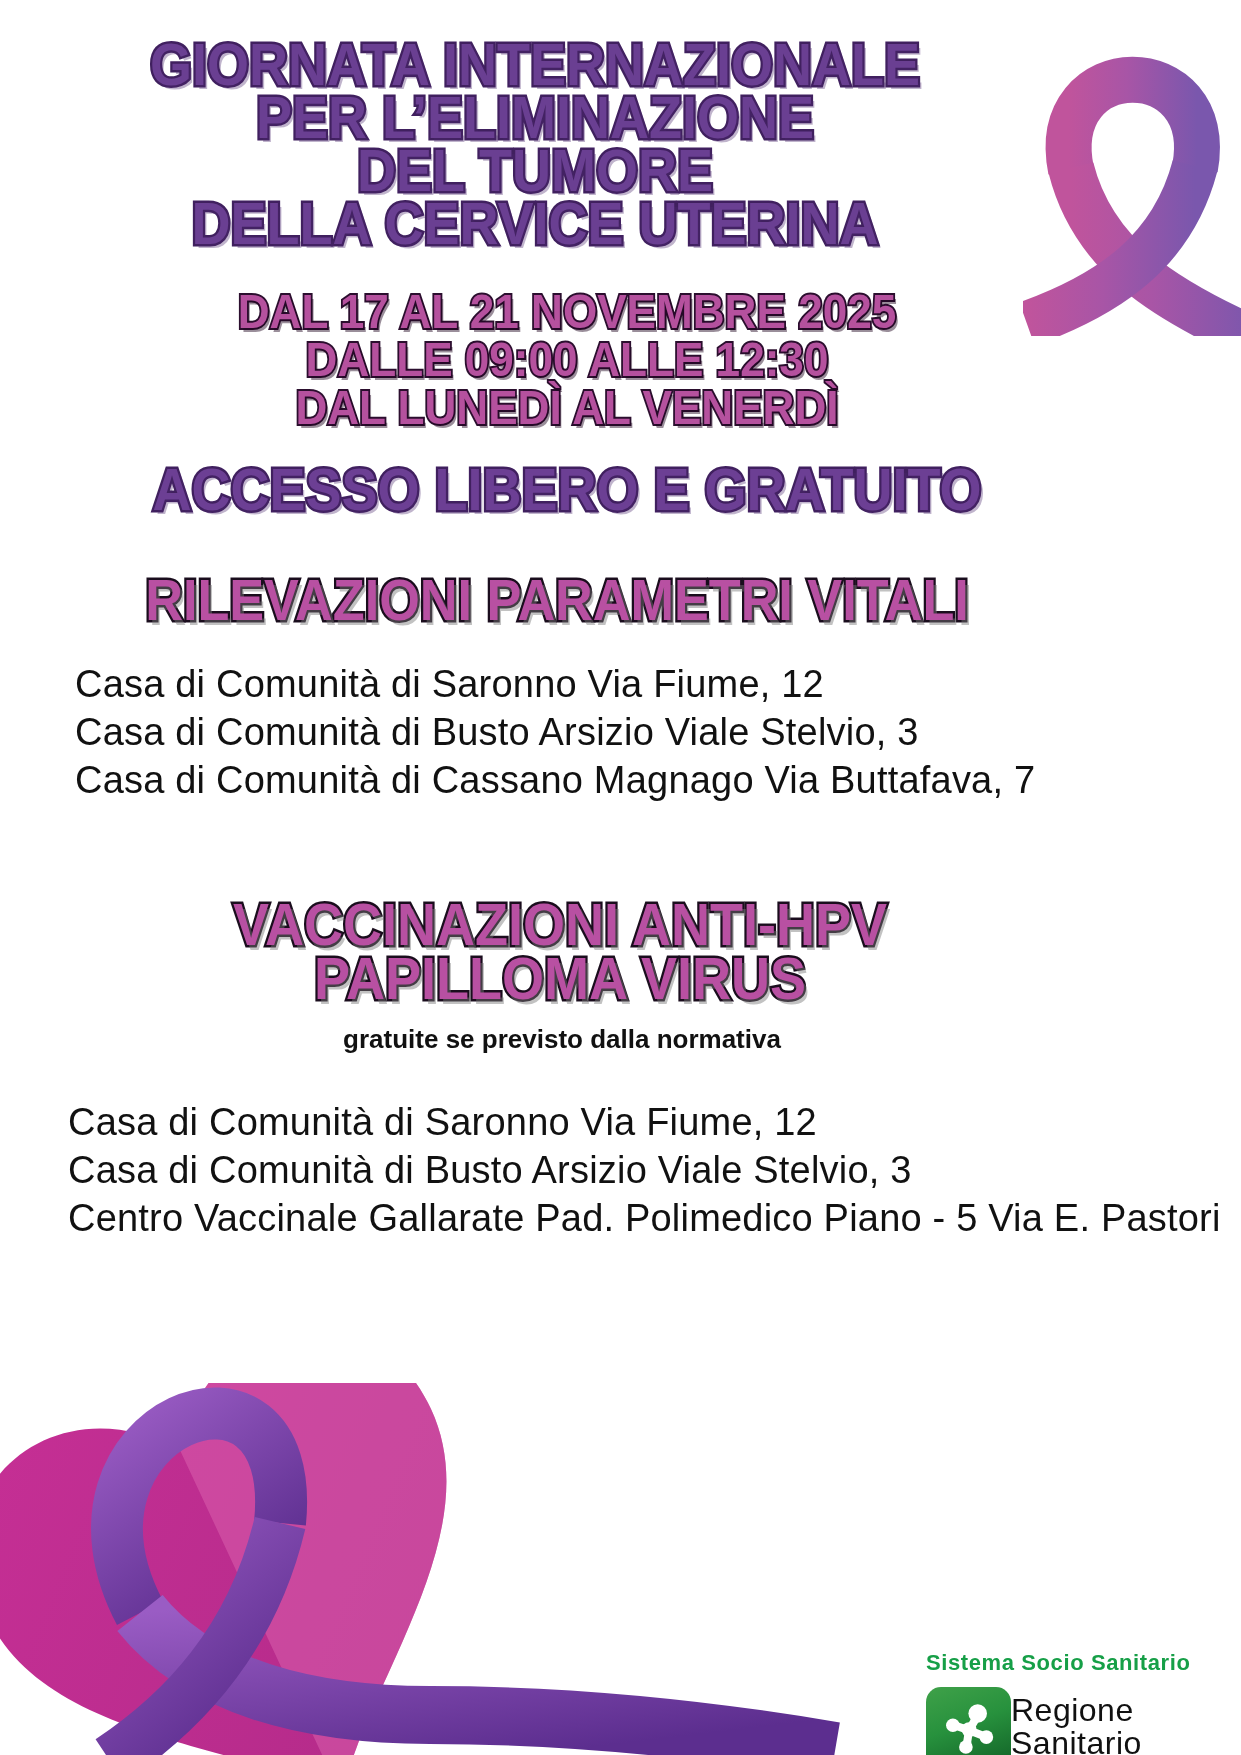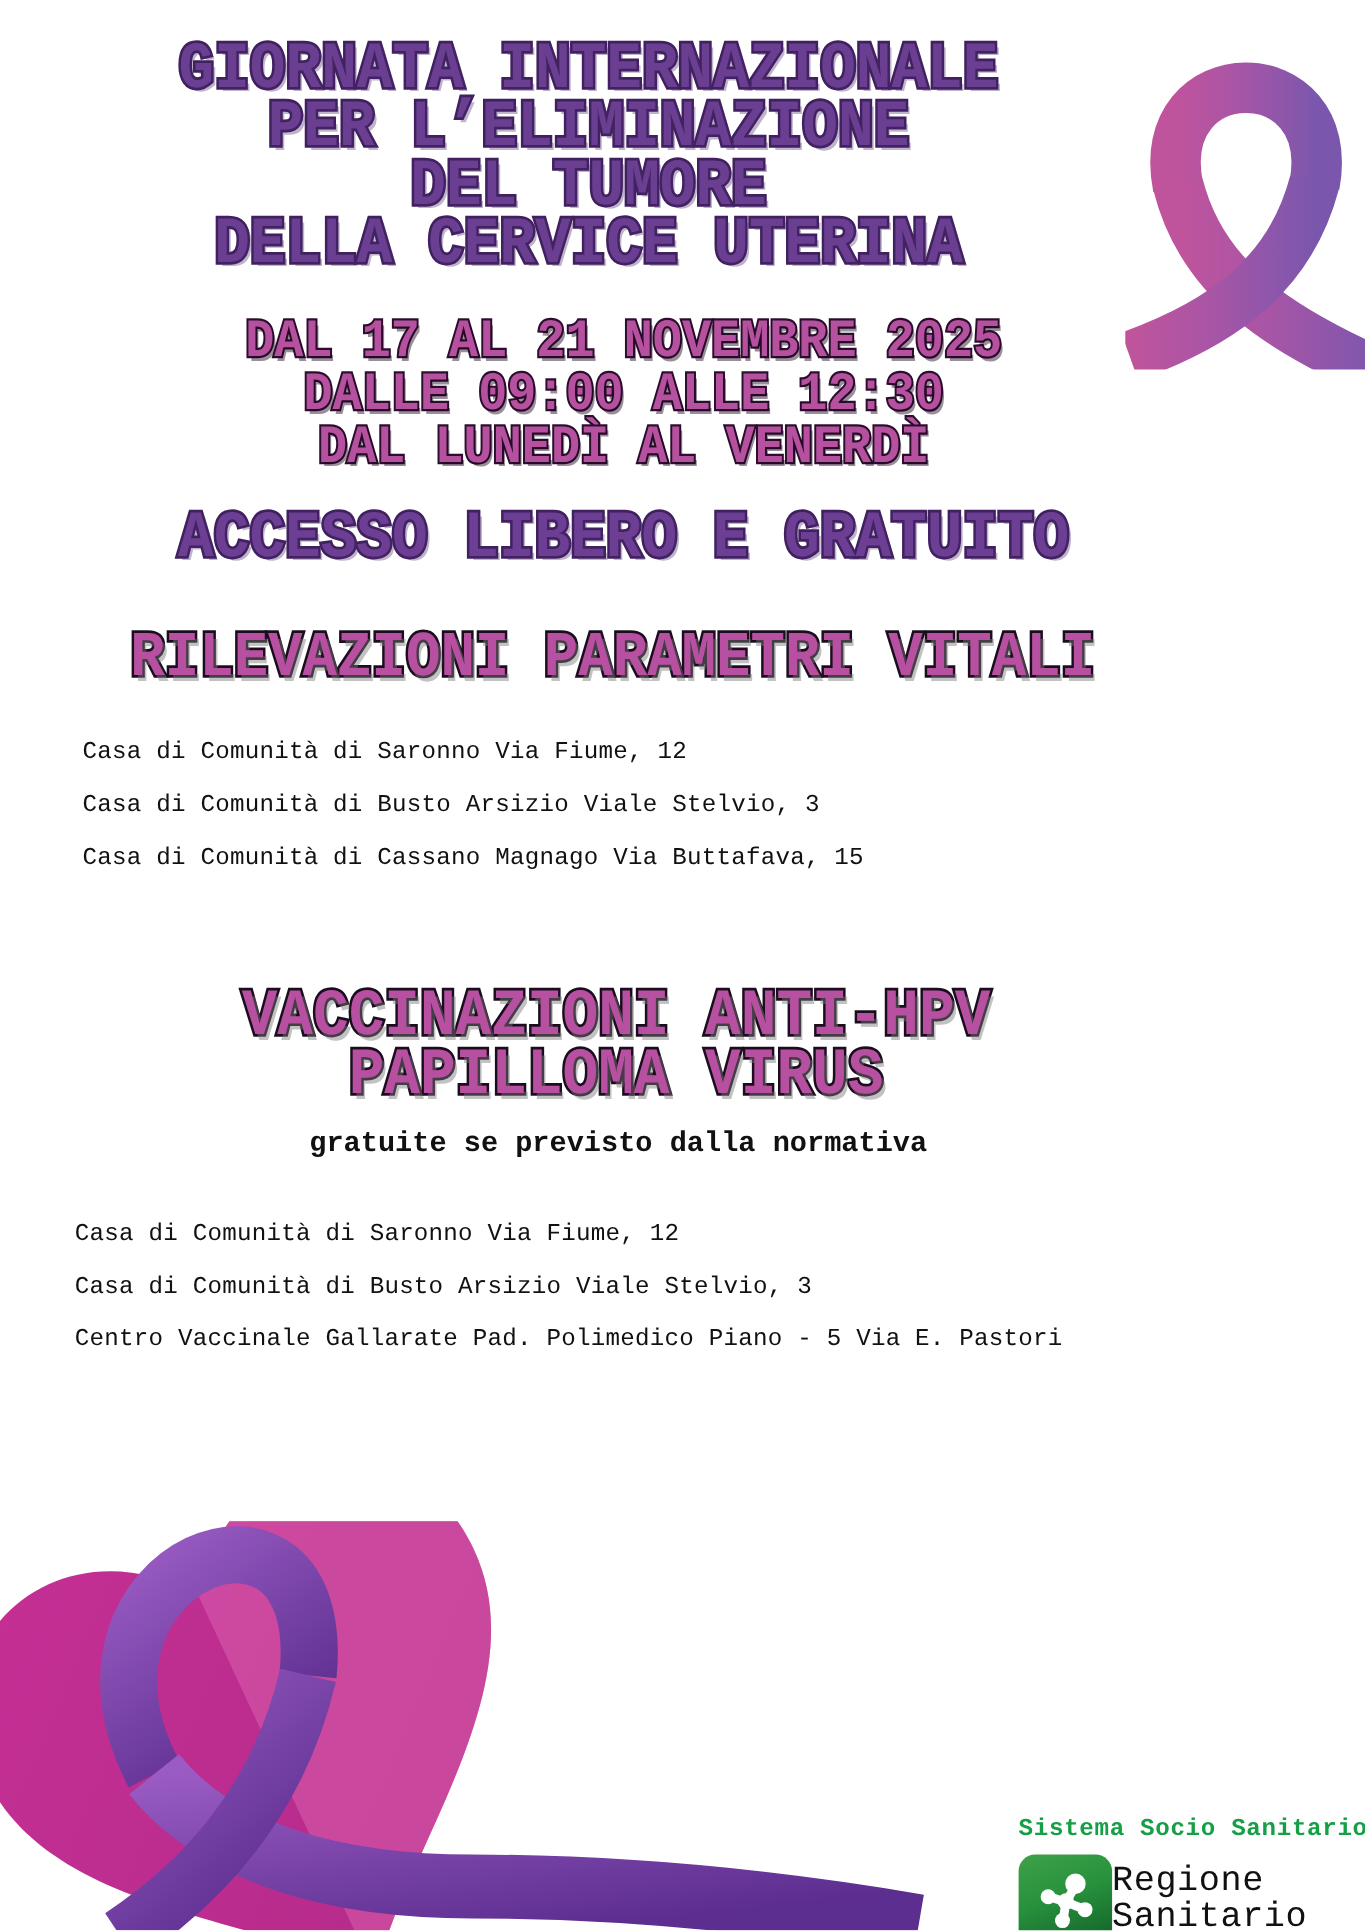--- a/index.html
+++ b/index.html
@@ -1,21 +1,21 @@
 <!DOCTYPE html>
 <html><head>
 <meta charset="utf-8">
 <style>
   html,body{margin:0;padding:0;background:#ffffff;}
   .page{
     position:relative;
     width:1241px;height:1755px;
     background:#ffffff;
     overflow:hidden;
-    font-family:Liberation Mono, monospace;
+    font-family:Liberation Sans, sans-serif;
   }
   
   .display{
     position:absolute;
     text-align:center;
     font-weight:bold;
     transform:scaleX(0.9);
     transform-origin:50% 0;
     white-space:nowrap;
     paint-order:stroke fill;
@@ -55,21 +55,21 @@
     font-size:60px;line-height:54px;
   }
   .subtitle{
     position:absolute;left:0;width:1124px;top:1024px;
     text-align:center;
     font-size:26px;font-weight:bold;color:#111111;
   }
   
   .loc-list{
     position:absolute;margin:0;padding:0;list-style:none;
-    color:#111111;font-size:22px;line-height:48px;
+    color:#111111;font-size:38px;line-height:48px;
     letter-spacing:0.2px;
   }
   .list-1{left:75px;top:660px;}
   .list-2{left:68px;top:1098px;}
   
   .top-ribbon{position:absolute;top:18px;right:0;}
   
   .heart-graphic{position:absolute;left:0;top:1383px;}
   
   .footer{position:absolute;left:905px;top:1650px;width:305px;margin-left:21px;}
@@ -129,21 +129,21 @@
     <div>DAL LUNEDÌ AL VENERDÌ</div>
   </div>
 
   <div class="display access-line">ACCESSO LIBERO E GRATUITO</div>
 
   <div class="display heading-magenta heading-1">RILEVAZIONI PARAMETRI VITALI</div>
 
   <ul class="loc-list list-1">
     <li>Casa di Comunità di Saronno Via Fiume, 12</li>
     <li>Casa di Comunità di Busto Arsizio Viale Stelvio, 3</li>
-    <li>Casa di Comunità di Cassano Magnago Via Buttafava, 15</li>
+    <li>Casa di Comunità di Cassano Magnago Via Buttafava, 7</li>
   </ul>
 
   <div class="display heading-magenta heading-2">
     <div>VACCINAZIONI ANTI-HPV</div>
     <div>PAPILLOMA VIRUS</div>
   </div>
 
   <div class="subtitle">gratuite se previsto dalla normativa</div>
 
   <ul class="loc-list list-2">

